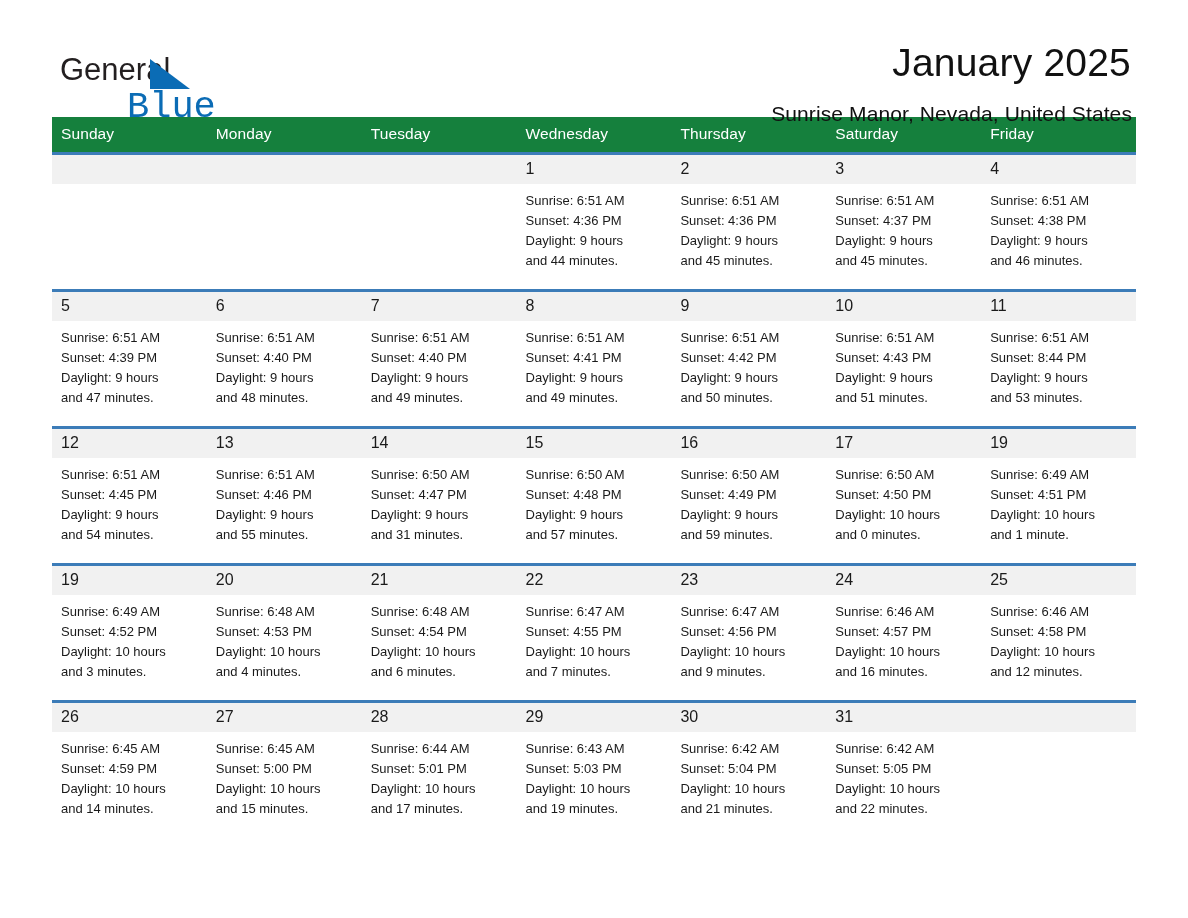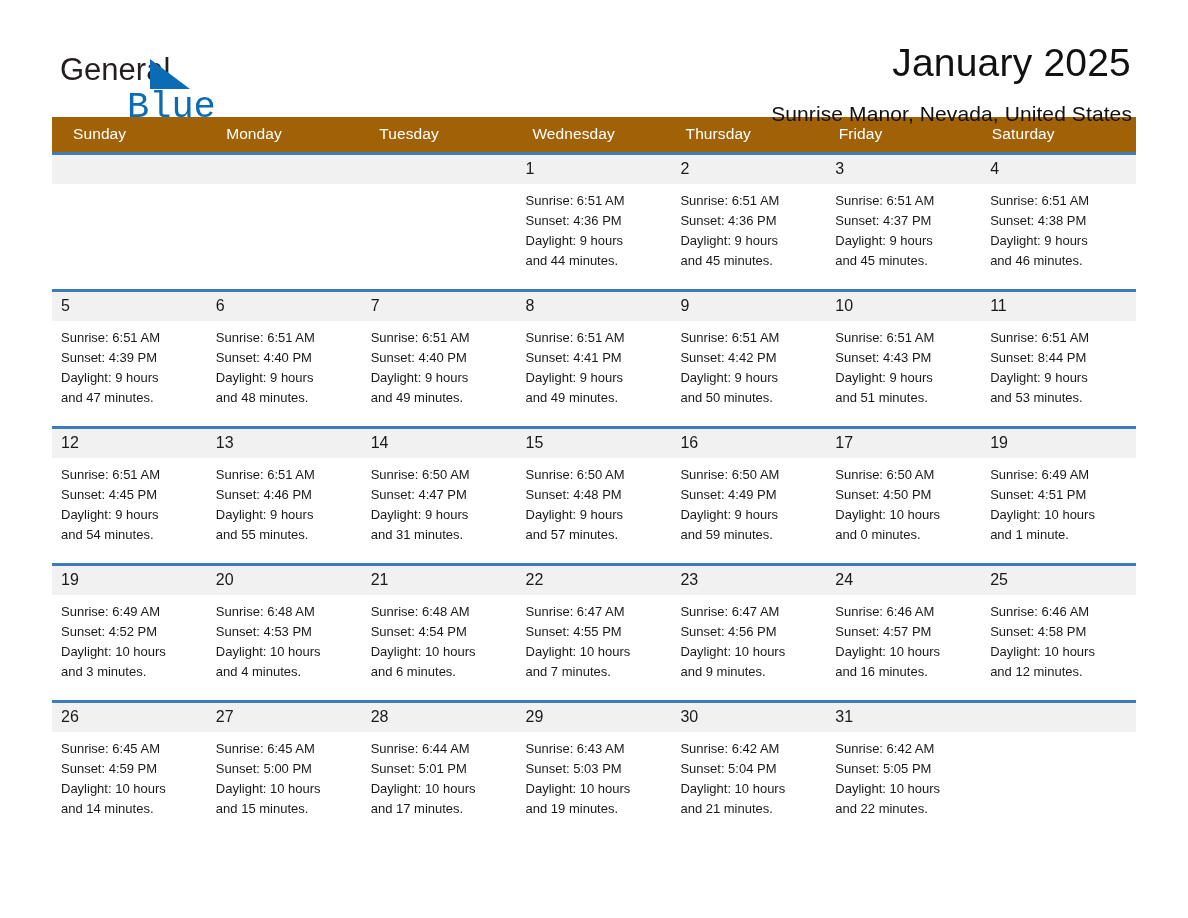--- a/index.html
+++ b/index.html
@@ -84,22 +84,21 @@
   }
 
   
   .calendar {
     width: 1084px;
     margin-top: 9px;
   }
   .weekday-row {
     display: grid;
     grid-template-columns: repeat(7, 1fr);
-    background: #a16207;
-    padding-left: 12px;
+    background: #15803d;
   }
   .weekday {
     color: #ffffff;
     font-size: 15.5px;
     padding: 8px 0 9px 9px;
     letter-spacing: 0.1px;
   }
 
   .week-row {
     display: grid;
@@ -157,22 +156,22 @@
   </div>
 
   <div class="calendar">
 
     <div class="weekday-row">
       <div class="weekday">Sunday</div>
       <div class="weekday">Monday</div>
       <div class="weekday">Tuesday</div>
       <div class="weekday">Wednesday</div>
       <div class="weekday">Thursday</div>
+      <div class="weekday">Saturday</div>
       <div class="weekday">Friday</div>
-      <div class="weekday">Saturday</div>
     </div>
 
     <div id="weeks-container">
         <div class="week-row">
           <div class="day-cell empty">
             <div class="day-num"></div>
             <div class="day-body">
               <div></div>
               <div></div>
               <div></div>

